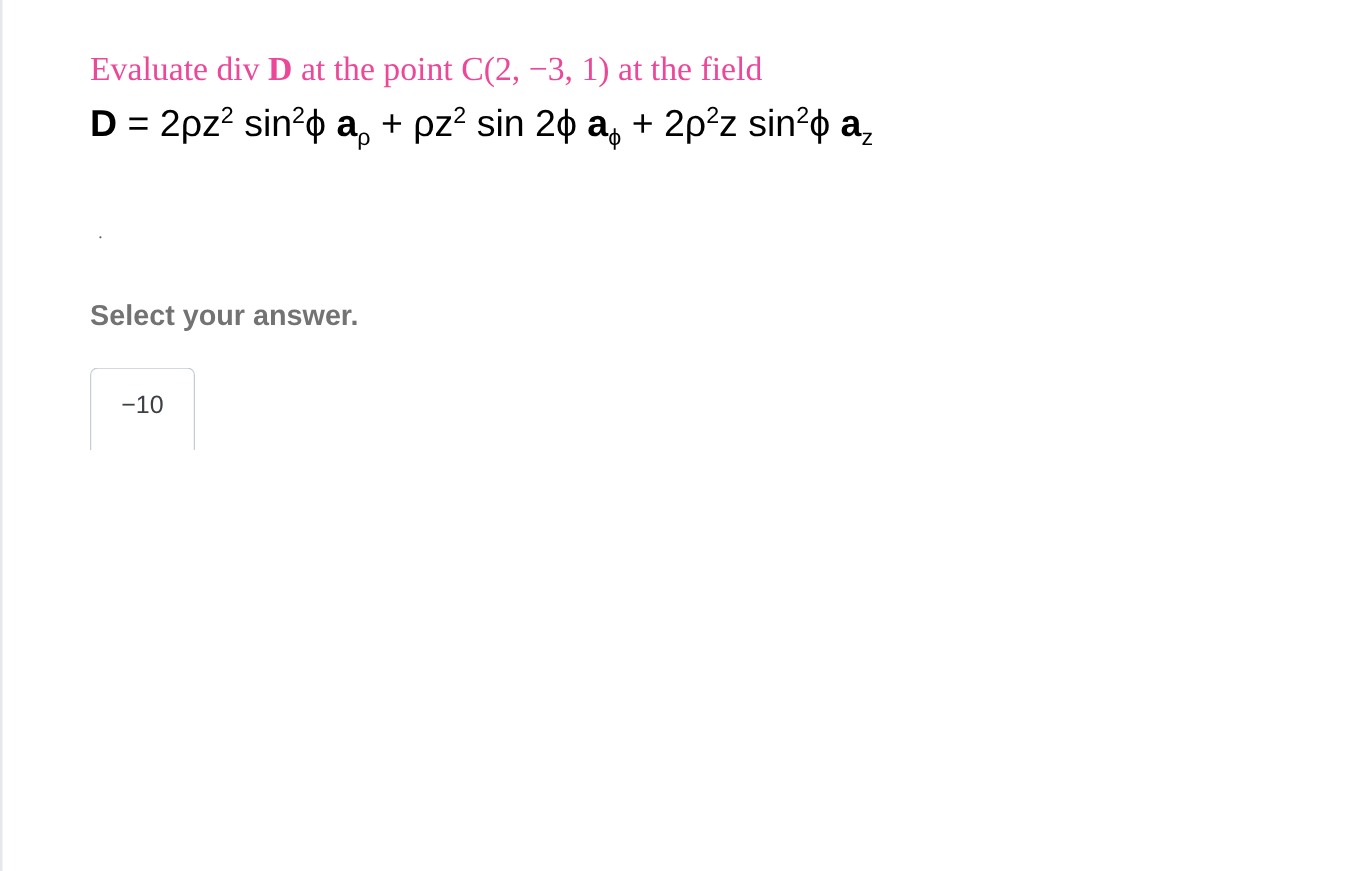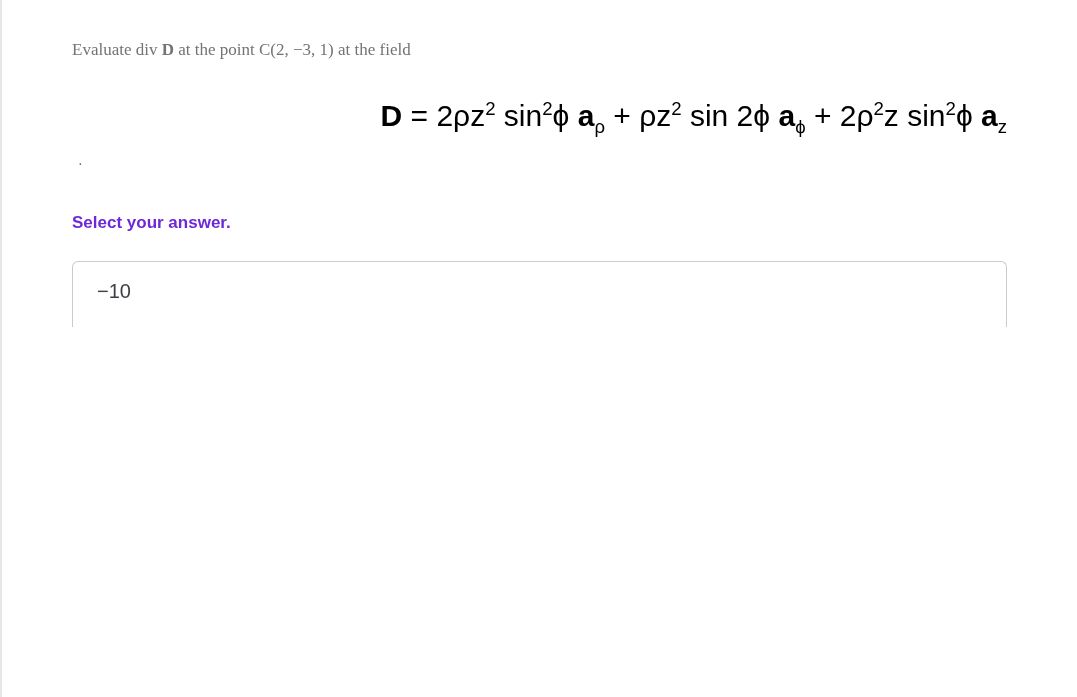--- a/index.html
+++ b/index.html
@@ -7,28 +7,28 @@
       width: 1077px;
       height: 697px;
       background: #ffffff;
       font-family: Georgia, 'Times New Roman', serif;
       color: #3d4145;
       padding: 40px 70px 0 70px;
       border-left: 2px solid #e5e7ea;
       position: relative;
     }
     .question-text {
-      font-size: 17px;
-      color: #737373;
-      margin-bottom: 39px;
+      font-size: 27px;
+      color: #ec4899;
+      margin-bottom: 12px;
       font-family: Georgia, serif;
     }
     .equation-wrap {
-      text-align: right;
-      margin-bottom: 24px;
+      text-align: left;
+      margin-bottom: 66px;
     }
     .equation {
       font-family: Arial, Helvetica, sans-serif;
       font-size: 30px;
       color: #000000;
       display: inline-block;
       white-space: nowrap;
     }
     .equation b { font-weight: 700; }
     .equation sup {
@@ -42,28 +42,28 @@
       line-height: 0;
     }
     .dot {
       font-size: 14px;
       color: #5a5f66;
       margin-left: 6px;
       margin-bottom: 40px;
     }
     .select-label {
       font-family: 'Segoe UI', Arial, sans-serif;
-      font-size: 17px;
+      font-size: 23px;
       font-weight: 700;
-      color: #6d28d9;
+      color: #737373;
       margin-bottom: 28px;
     }
     .answers {
       display: flex;
-      flex-direction: column;
+      flex-direction: row;
       gap: 18px;
     }
     .answer-option {
       border: 1px solid #c7ccd2;
       border-radius: 6px;
       padding: 18px 24px;
       font-family: 'Segoe UI', Arial, sans-serif;
       font-size: 20px;
       color: #3d4145;
       cursor: pointer;

